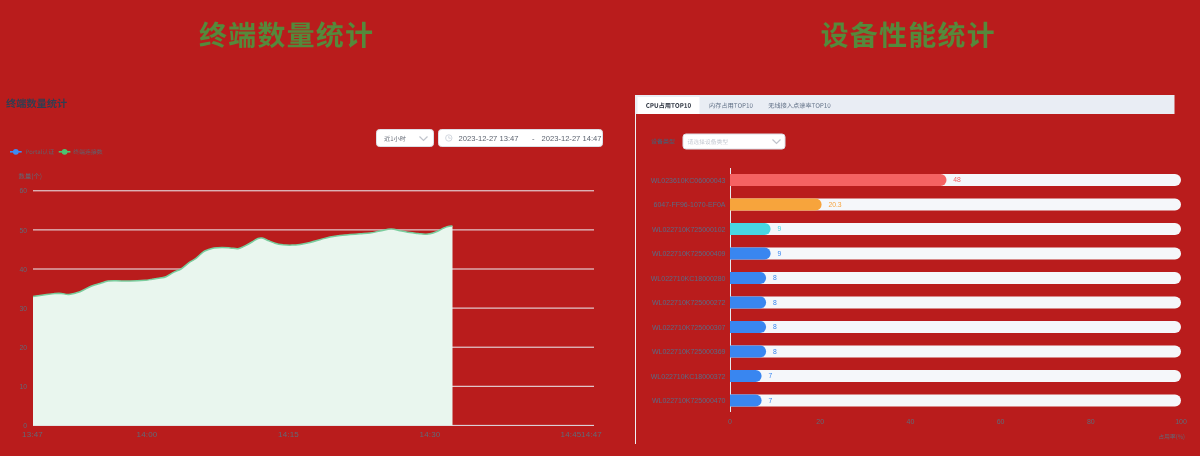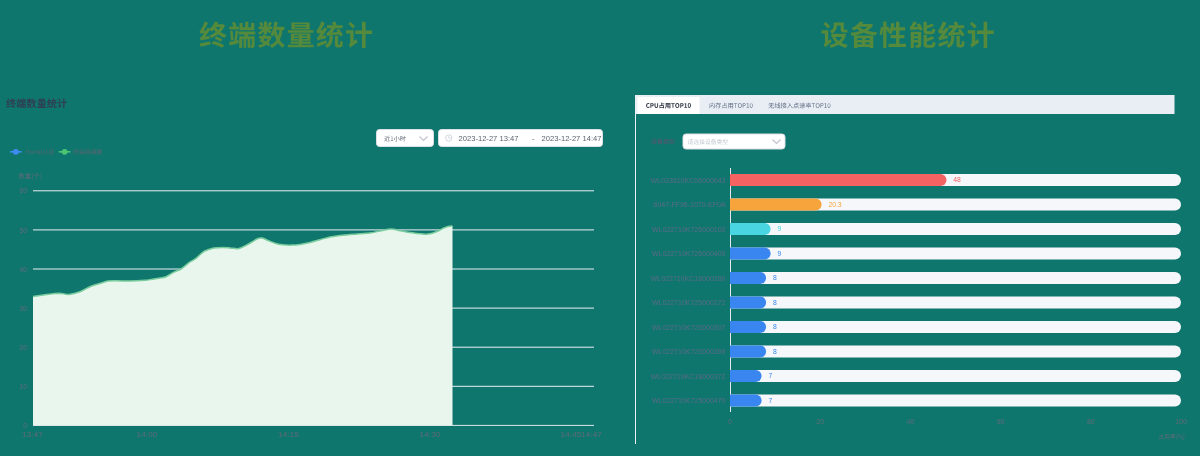--- a/index.html
+++ b/index.html
@@ -1,14 +1,14 @@
 <!DOCTYPE html>
 <html><head><meta charset="utf-8"><style>
 html,body{margin:0;padding:0;background:#fff}
-#p{position:relative;width:1200px;height:456px;overflow:hidden;background:#0f766e}
+#p{position:relative;width:1200px;height:456px;overflow:hidden;background:#b91c1c}
 </style></head><body>
 <div id="p">
 <svg width="1200" height="456" viewBox="0 0 1200 456" font-family="&quot;Liberation Sans&quot;,sans-serif">
 <path transform="translate(199.0,45.4)" d="M0.7 -2 1.2 1.2C4.1 0.6 7.9 -0.2 11.5 -1L11.2 -3.9C7.4 -3.2 3.4 -2.5 0.7 -2ZM15.6 -6.7C17.7 -6 20.3 -4.6 21.7 -3.6L23.5 -6C22.1 -6.9 19.5 -8.2 17.4 -8.9ZM12.4 -2C16.2 -1 20.7 0.9 23.3 2.4L25.2 -0.2C22.5 -1.6 18.1 -3.4 14.4 -4.3ZM15.9 -23.8C15 -21.4 13.3 -18.8 10.7 -16.7L8.7 -17.9C8.2 -17 7.6 -16 7.1 -15L4.7 -14.9C6.3 -17.1 7.9 -19.9 9 -22.6L5.7 -23.9C4.7 -20.7 2.8 -17.2 2.2 -16.4C1.6 -15.4 1.1 -14.9 0.5 -14.7C0.9 -13.8 1.4 -12.3 1.6 -11.6C2 -11.8 2.7 -12 5.2 -12.3C4.3 -10.9 3.5 -9.9 3.1 -9.5C2.2 -8.5 1.5 -7.9 0.8 -7.7C1.2 -6.9 1.7 -5.4 1.8 -4.8C2.6 -5.2 3.8 -5.4 10.7 -6.6C10.6 -7.2 10.5 -8.5 10.5 -9.4L6.1 -8.8C7.8 -10.8 9.5 -13 10.9 -15.4C11.5 -14.9 12.1 -14.2 12.4 -13.7C13.3 -14.4 14.1 -15.2 14.8 -16C15.4 -15 16.1 -14.1 16.8 -13.3C14.9 -11.9 12.7 -10.8 10.3 -10C11 -9.4 12 -8 12.4 -7.3C14.8 -8.2 17.1 -9.5 19.1 -11.1C21 -9.5 23.2 -8.2 25.5 -7.3C26 -8.2 26.9 -9.5 27.7 -10.1C25.5 -10.8 23.4 -11.9 21.5 -13.3C23.4 -15.2 24.9 -17.4 26 -20L23.9 -21.3L23.4 -21.1H18.3C18.7 -21.8 19.1 -22.5 19.4 -23.2ZM21.5 -18.3C20.9 -17.2 20 -16.2 19.1 -15.3C18.2 -16.2 17.4 -17.2 16.7 -18.3Z M31 -14.3C31.5 -11.3 31.9 -7.5 31.9 -5L34.5 -5.4C34.4 -8 34 -11.7 33.5 -14.7ZM40.2 -9.1V2.5H43.2V-6.3H44.6V2.3H47.1V-6.3H48.6V2.3H51.2V0.2C51.5 0.9 51.8 1.9 51.9 2.6C53.1 2.6 54 2.5 54.7 2.1C55.5 1.7 55.6 0.9 55.6 -0.3V-9.1H48.8L49.5 -10.9H56.2V-13.8H39.6V-10.9H45.7L45.4 -9.1ZM51.2 -6.3H52.7V-0.3C52.7 -0.1 52.6 -0 52.4 -0L51.2 -0.1ZM40.5 -22.4V-15.2H55.3V-22.4H52.1V-18.1H49.4V-23.7H46.2V-18.1H43.6V-22.4ZM32.9 -22.7C33.5 -21.5 34.1 -20 34.5 -18.9H30.3V-15.8H39.8V-18.9H35.5L37.5 -19.5C37.2 -20.7 36.4 -22.3 35.7 -23.5ZM36.5 -14.9C36.3 -11.7 35.8 -7.3 35.2 -4.4C33.3 -3.9 31.4 -3.6 30 -3.3L30.7 -0C33.4 -0.6 36.7 -1.4 39.9 -2.2L39.5 -5.3L37.7 -4.9C38.2 -7.7 38.9 -11.3 39.3 -14.4Z M70.3 -23.5C69.8 -22.4 69 -20.9 68.4 -19.9L70.6 -18.9C71.3 -19.8 72.2 -21.1 73.1 -22.3ZM68.9 -6.7C68.4 -5.7 67.7 -4.8 66.9 -4.1L64.6 -5.2L65.5 -6.7ZM60.6 -4.1C61.9 -3.6 63.3 -2.9 64.6 -2.2C63 -1.3 61.2 -0.5 59.1 -0.1C59.7 0.5 60.3 1.7 60.6 2.4C63.2 1.7 65.4 0.7 67.3 -0.7C68.1 -0.2 68.9 0.3 69.5 0.8L71.4 -1.4C70.9 -1.8 70.2 -2.2 69.5 -2.7C70.9 -4.3 72 -6.3 72.7 -8.8L70.9 -9.5L70.4 -9.4H66.8L67.3 -10.5L64.3 -11C64.1 -10.5 63.9 -9.9 63.6 -9.4H60.1V-6.7H62.2C61.7 -5.7 61.1 -4.8 60.6 -4.1ZM60.3 -22.3C60.9 -21.2 61.6 -19.8 61.8 -18.8H59.6V-16.2H63.7C62.5 -14.8 60.7 -13.6 59 -12.9C59.6 -12.3 60.4 -11.2 60.8 -10.4C62.2 -11.2 63.6 -12.4 64.9 -13.7V-11.2H68V-14.2C69.1 -13.4 70.2 -12.4 70.8 -11.8L72.6 -14.2C72.1 -14.5 70.5 -15.5 69.2 -16.2H73.4V-18.8H68V-23.8H64.9V-18.8H62L64.4 -19.8C64.1 -20.8 63.4 -22.3 62.7 -23.3ZM75.5 -23.7C74.9 -18.7 73.7 -13.9 71.4 -11C72.1 -10.5 73.4 -9.4 73.8 -8.8C74.4 -9.6 74.9 -10.4 75.3 -11.4C75.8 -9.2 76.5 -7.3 77.3 -5.5C75.8 -3.1 73.8 -1.4 71 -0.1C71.5 0.6 72.4 2 72.7 2.6C75.3 1.3 77.4 -0.4 79 -2.5C80.2 -0.6 81.8 1.1 83.7 2.3C84.2 1.4 85.2 0.2 85.9 -0.4C83.8 -1.5 82.1 -3.3 80.8 -5.5C82.1 -8.3 83 -11.6 83.5 -15.5H85.3V-18.6H77.7C78.1 -20.1 78.4 -21.7 78.6 -23.3ZM80.4 -15.5C80.1 -13.1 79.7 -11 79 -9.2C78.3 -11.1 77.7 -13.2 77.3 -15.5Z M95.7 -18.6H107.3V-17.7H95.7ZM95.7 -21.2H107.3V-20.3H95.7ZM92.4 -22.9V-16H110.7V-22.9ZM88.9 -15.1V-12.7H114.4V-15.1ZM95.1 -7.5H99.9V-6.5H95.1ZM103.2 -7.5H108.1V-6.5H103.2ZM95.1 -10.1H99.9V-9.2H95.1ZM103.2 -10.1H108.1V-9.2H103.2ZM88.8 -0.6V1.8H114.5V-0.6H103.2V-1.7H111.9V-3.8H103.2V-4.7H111.4V-11.9H91.9V-4.7H99.9V-3.8H91.4V-1.7H99.9V-0.6Z M135.9 -9.7V-1.7C135.9 1.1 136.5 2 139 2C139.4 2 140.4 2 140.9 2C143.1 2 143.8 0.8 144 -3.6C143.2 -3.9 141.9 -4.4 141.2 -5C141.1 -1.4 141 -0.8 140.6 -0.8C140.4 -0.8 139.8 -0.8 139.6 -0.8C139.2 -0.8 139.2 -0.9 139.2 -1.8V-9.7ZM130.6 -9.6C130.4 -4.9 130 -1.9 125.8 -0.1C126.5 0.5 127.4 1.8 127.8 2.7C132.9 0.3 133.7 -3.7 133.9 -9.6ZM117.8 -1.9 118.5 1.4C121.3 0.4 124.7 -1 127.9 -2.3L127.2 -5.2C123.7 -3.9 120.1 -2.6 117.8 -1.9ZM133 -23.1C133.4 -22.2 133.9 -21 134.2 -20.1H127.9V-17.1H132.3C131.2 -15.6 129.8 -13.9 129.3 -13.4C128.6 -12.8 127.8 -12.5 127.2 -12.4C127.5 -11.7 128.1 -10 128.2 -9.2C129.1 -9.6 130.5 -9.8 140.1 -10.8C140.5 -10.1 140.8 -9.4 141 -8.8L143.9 -10.3C143.1 -12 141.3 -14.7 139.8 -16.6L137.3 -15.3C137.7 -14.8 138.2 -14.1 138.6 -13.4L133.1 -12.9C134.1 -14.2 135.3 -15.7 136.3 -17.1H143.6V-20.1H135.8L137.6 -20.6C137.4 -21.5 136.7 -22.9 136.2 -23.9ZM118.5 -11.6C118.9 -11.8 119.6 -12 121.8 -12.2C120.9 -11 120.2 -10.1 119.8 -9.7C118.9 -8.6 118.3 -8 117.6 -7.8C118 -7 118.5 -5.4 118.7 -4.7C119.4 -5.2 120.6 -5.6 127.3 -7.1C127.2 -7.8 127.2 -9.2 127.3 -10.1L123.4 -9.3C125.1 -11.5 126.9 -13.9 128.2 -16.4L125.3 -18.2C124.8 -17.2 124.2 -16.2 123.7 -15.3L121.7 -15.1C123.2 -17.3 124.7 -20 125.8 -22.5L122.3 -24.1C121.4 -20.9 119.6 -17.4 119 -16.6C118.4 -15.7 117.9 -15.1 117.3 -14.9C117.7 -14 118.3 -12.3 118.5 -11.6Z M149.2 -21.3C150.8 -20 152.9 -18.1 153.8 -16.9L156.1 -19.3C155.1 -20.6 152.9 -22.3 151.4 -23.5ZM147.1 -15.1V-11.8H151.2V-3.4C151.2 -2.1 150.3 -1.2 149.6 -0.8C150.2 -0 151 1.5 151.3 2.4C151.8 1.7 152.8 0.9 158.5 -3.2C158.2 -3.9 157.6 -5.3 157.4 -6.3L154.6 -4.3V-15.1ZM163 -23.7V-15H156.3V-11.5H163V2.5H166.6V-11.5H173.1V-15H166.6V-23.7Z" fill="#55893b"></path>
 <path transform="translate(820.6,45.4)" d="M2.8 -21.4C4.3 -20 6.3 -18.1 7.2 -16.9L9.5 -19.2C8.5 -20.4 6.5 -22.2 5 -23.4ZM1 -15.1V-11.9H4.3V-3.5C4.3 -2.2 3.6 -1.2 2.9 -0.7C3.5 -0.1 4.3 1.3 4.6 2.1C5.1 1.5 6 0.6 11.2 -3.8C10.8 -4.4 10.2 -5.7 10 -6.6L7.6 -4.5V-15.1ZM13.1 -22.9V-19.9C13.1 -17.9 12.7 -15.9 9.2 -14.4C9.8 -13.9 11 -12.6 11.4 -11.9C15.4 -13.8 16.3 -16.9 16.3 -19.8H20V-16.8C20 -14 20.6 -12.8 23.4 -12.8C23.8 -12.8 24.7 -12.8 25.2 -12.8C25.8 -12.8 26.5 -12.8 26.9 -13C26.8 -13.8 26.7 -15 26.6 -15.8C26.3 -15.7 25.6 -15.6 25.1 -15.6C24.8 -15.6 24 -15.6 23.7 -15.6C23.3 -15.6 23.2 -15.9 23.2 -16.7V-22.9ZM21.4 -8.5C20.6 -6.9 19.4 -5.6 18.1 -4.5C16.6 -5.6 15.5 -7 14.6 -8.5ZM10.7 -11.6V-8.5H12.8L11.5 -8.1C12.6 -6 13.9 -4.2 15.4 -2.7C13.4 -1.6 11.2 -0.9 8.7 -0.4C9.3 0.3 10 1.6 10.3 2.5C13.1 1.8 15.7 0.8 18 -0.6C20 0.8 22.5 1.9 25.3 2.5C25.7 1.6 26.6 0.3 27.3 -0.4C24.8 -0.9 22.7 -1.7 20.7 -2.7C22.9 -4.7 24.6 -7.4 25.6 -10.9L23.6 -11.8L23 -11.6Z M47.1 -18.6C46 -17.6 44.6 -16.8 43 -16C41.3 -16.7 39.9 -17.6 38.7 -18.5L38.9 -18.6ZM39.3 -23.9C37.8 -21.6 35 -19 30.9 -17.3C31.6 -16.7 32.6 -15.6 33.1 -14.8C34.2 -15.4 35.3 -16 36.3 -16.7C37.2 -15.9 38.2 -15.2 39.3 -14.5C36.3 -13.6 33 -12.9 29.7 -12.6C30.2 -11.8 30.9 -10.4 31.1 -9.5L33.3 -9.8V2.5H36.8V1.7H49.1V2.5H52.7V-9.9H34.1C37.3 -10.6 40.3 -11.4 43.1 -12.6C46.6 -11.2 50.6 -10.3 54.8 -9.8C55.2 -10.7 56.1 -12.2 56.8 -12.9C53.3 -13.2 49.9 -13.8 46.9 -14.6C49.2 -16.2 51.2 -18.1 52.6 -20.4L50.4 -21.7L49.8 -21.5H41.6C42.1 -22.1 42.5 -22.6 42.9 -23.2ZM36.8 -2.9H41.4V-1.1H36.8ZM36.8 -5.5V-7.1H41.4V-5.5ZM49.1 -2.9V-1.1H44.8V-2.9ZM49.1 -5.5H44.8V-7.1H49.1Z M67.9 -1.6V1.6H85.4V-1.6H78.8V-7.2H83.9V-10.3H78.8V-15H84.5V-18.1H78.8V-23.6H75.4V-18.1H73.2C73.4 -19.4 73.7 -20.7 73.9 -22L70.6 -22.5C70.3 -20.1 69.8 -17.7 69.1 -15.6C68.7 -16.7 68.1 -18.1 67.6 -19.2L65.9 -18.5V-23.8H62.6V-18.1L60.2 -18.4C60 -16.1 59.5 -12.9 58.8 -11.1L61.3 -10.2C61.9 -12.2 62.4 -15.2 62.6 -17.6V2.5H65.9V-16.7C66.4 -15.5 66.8 -14.3 67 -13.5L68.6 -14.2C68.3 -13.6 68 -13.1 67.7 -12.6C68.5 -12.3 70 -11.5 70.7 -11.1C71.3 -12.1 71.8 -13.5 72.3 -15H75.4V-10.3H70V-7.2H75.4V-1.6Z M97.4 -10.9V-9.4H93.2V-10.9ZM90.1 -13.7V2.5H93.2V-2.8H97.4V-1C97.4 -0.6 97.3 -0.5 97 -0.5C96.6 -0.5 95.5 -0.5 94.5 -0.5C94.9 0.3 95.4 1.6 95.6 2.4C97.3 2.4 98.5 2.4 99.5 1.9C100.5 1.4 100.7 0.6 100.7 -0.9V-13.7ZM93.2 -6.9H97.4V-5.3H93.2ZM111.3 -22C110 -21.3 108.1 -20.4 106.2 -19.7V-23.7H102.9V-15.2C102.9 -12.2 103.7 -11.2 107 -11.2C107.6 -11.2 110.1 -11.2 110.8 -11.2C113.4 -11.2 114.3 -12.2 114.7 -15.8C113.8 -16 112.4 -16.5 111.7 -17.1C111.6 -14.6 111.4 -14.1 110.5 -14.1C109.9 -14.1 107.9 -14.1 107.5 -14.1C106.4 -14.1 106.2 -14.3 106.2 -15.3V-16.9C108.7 -17.6 111.3 -18.6 113.5 -19.6ZM111.5 -9.4C110.2 -8.5 108.3 -7.6 106.3 -6.8V-10.6H102.9V-1.7C102.9 1.3 103.8 2.3 107.1 2.3C107.7 2.3 110.3 2.3 111 2.3C113.7 2.3 114.6 1.2 115 -2.7C114 -3 112.7 -3.5 112 -4C111.8 -1.1 111.7 -0.6 110.7 -0.6C110.1 -0.6 108 -0.6 107.5 -0.6C106.5 -0.6 106.3 -0.8 106.3 -1.8V-4C108.8 -4.8 111.6 -5.8 113.8 -7ZM90 -15C90.8 -15.3 91.9 -15.5 98.6 -16.1C98.8 -15.6 99 -15.1 99.1 -14.7L102.2 -15.9C101.7 -17.6 100.3 -20.2 99 -22.1L96.1 -21C96.6 -20.3 97.1 -19.4 97.5 -18.6L93.4 -18.3C94.5 -19.7 95.6 -21.3 96.4 -22.9L92.8 -23.9C92 -21.8 90.7 -19.8 90.3 -19.3C89.8 -18.7 89.4 -18.3 88.9 -18.1C89.3 -17.3 89.9 -15.7 90 -15Z M135.9 -9.7V-1.7C135.9 1.1 136.5 2 139 2C139.4 2 140.4 2 140.9 2C143.1 2 143.8 0.8 144 -3.6C143.2 -3.9 141.9 -4.4 141.2 -5C141.1 -1.4 141 -0.8 140.6 -0.8C140.4 -0.8 139.8 -0.8 139.6 -0.8C139.2 -0.8 139.2 -0.9 139.2 -1.8V-9.7ZM130.6 -9.6C130.4 -4.9 130 -1.9 125.8 -0.1C126.5 0.5 127.4 1.8 127.8 2.7C132.9 0.3 133.7 -3.7 133.9 -9.6ZM117.8 -1.9 118.5 1.4C121.3 0.4 124.7 -1 127.9 -2.3L127.2 -5.2C123.7 -3.9 120.1 -2.6 117.8 -1.9ZM133 -23.1C133.4 -22.2 133.9 -21 134.2 -20.1H127.9V-17.1H132.3C131.2 -15.6 129.8 -13.9 129.3 -13.4C128.6 -12.8 127.8 -12.5 127.2 -12.4C127.5 -11.7 128.1 -10 128.2 -9.2C129.1 -9.6 130.5 -9.8 140.1 -10.8C140.5 -10.1 140.8 -9.4 141 -8.8L143.9 -10.3C143.1 -12 141.3 -14.7 139.8 -16.6L137.3 -15.3C137.7 -14.8 138.2 -14.1 138.6 -13.4L133.1 -12.9C134.1 -14.2 135.3 -15.7 136.3 -17.1H143.6V-20.1H135.8L137.6 -20.6C137.4 -21.5 136.7 -22.9 136.2 -23.9ZM118.5 -11.6C118.9 -11.8 119.6 -12 121.8 -12.2C120.9 -11 120.2 -10.1 119.8 -9.7C118.9 -8.6 118.3 -8 117.6 -7.8C118 -7 118.5 -5.4 118.7 -4.7C119.4 -5.2 120.6 -5.6 127.3 -7.1C127.2 -7.8 127.2 -9.2 127.3 -10.1L123.4 -9.3C125.1 -11.5 126.9 -13.9 128.2 -16.4L125.3 -18.2C124.8 -17.2 124.2 -16.2 123.7 -15.3L121.7 -15.1C123.2 -17.3 124.7 -20 125.8 -22.5L122.3 -24.1C121.4 -20.9 119.6 -17.4 119 -16.6C118.4 -15.7 117.9 -15.1 117.3 -14.9C117.7 -14 118.3 -12.3 118.5 -11.6Z M149.2 -21.3C150.8 -20 152.9 -18.1 153.8 -16.9L156.1 -19.3C155.1 -20.6 152.9 -22.3 151.4 -23.5ZM147.1 -15.1V-11.8H151.2V-3.4C151.2 -2.1 150.3 -1.2 149.6 -0.8C150.2 -0 151 1.5 151.3 2.4C151.8 1.7 152.8 0.9 158.5 -3.2C158.2 -3.9 157.6 -5.3 157.4 -6.3L154.6 -4.3V-15.1ZM163 -23.7V-15H156.3V-11.5H163V2.5H166.6V-11.5H173.1V-15H166.6V-23.7Z" fill="#55893b"></path>
 <path transform="translate(6.0,107.2)" d="M0.3 -0.7 0.4 0.4C1.5 0.2 2.9 -0.1 4.2 -0.3L4.1 -1.4C2.7 -1.2 1.2 -0.9 0.3 -0.7ZM5.7 -2.4C6.4 -2.2 7.4 -1.7 7.9 -1.3L8.6 -2.2C8.1 -2.5 7.1 -3 6.3 -3.2ZM4.5 -0.7C5.9 -0.3 7.5 0.3 8.5 0.9L9.2 -0.1C8.2 -0.6 6.6 -1.2 5.2 -1.6ZM5.8 -8.7C5.4 -7.8 4.8 -6.8 3.9 -6.1L3.2 -6.5C3 -6.2 2.8 -5.8 2.6 -5.5L1.7 -5.4C2.3 -6.2 2.9 -7.3 3.3 -8.2L2.1 -8.7C1.7 -7.5 1 -6.3 0.8 -6C0.6 -5.6 0.4 -5.4 0.2 -5.4C0.3 -5 0.5 -4.5 0.6 -4.2C0.7 -4.3 1 -4.4 1.9 -4.5C1.6 -4 1.3 -3.6 1.1 -3.4C0.8 -3.1 0.6 -2.9 0.3 -2.8C0.4 -2.5 0.6 -2 0.7 -1.7C0.9 -1.9 1.4 -2 3.9 -2.4C3.9 -2.6 3.8 -3.1 3.8 -3.4L2.2 -3.2C2.9 -3.9 3.5 -4.8 4 -5.6C4.2 -5.4 4.4 -5.2 4.5 -5C4.8 -5.3 5.1 -5.5 5.4 -5.8C5.6 -5.5 5.9 -5.2 6.1 -4.8C5.4 -4.3 4.6 -3.9 3.8 -3.6C4 -3.4 4.4 -2.9 4.5 -2.7C5.4 -3 6.2 -3.4 7 -4C7.7 -3.5 8.4 -3 9.3 -2.7C9.5 -3 9.8 -3.5 10.1 -3.7C9.3 -3.9 8.5 -4.3 7.8 -4.8C8.5 -5.5 9.1 -6.4 9.5 -7.3L8.7 -7.7L8.5 -7.7H6.7C6.8 -7.9 6.9 -8.2 7.1 -8.4ZM7.8 -6.7C7.6 -6.3 7.3 -5.9 7 -5.6C6.6 -5.9 6.3 -6.3 6.1 -6.7Z M10.9 -5.2C11 -4.1 11.2 -2.7 11.2 -1.8L12.1 -2C12.1 -2.9 11.9 -4.3 11.8 -5.4ZM14.2 -3.3V0.9H15.3V-2.3H15.8V0.8H16.7V-2.3H17.3V0.8H18.2V0.1C18.3 0.3 18.4 0.7 18.5 0.9C18.9 0.9 19.2 0.9 19.5 0.8C19.8 0.6 19.8 0.3 19.8 -0.1V-3.3H17.4L17.6 -4H20V-5H14V-4H16.2L16.1 -3.3ZM18.2 -2.3H18.8V-0.1C18.8 -0 18.7 -0 18.7 -0L18.2 -0ZM14.3 -8.2V-5.5H19.7V-8.2H18.5V-6.6H17.6V-8.6H16.4V-6.6H15.5V-8.2ZM11.5 -8.3C11.8 -7.8 12 -7.3 12.1 -6.9H10.6V-5.8H14.1V-6.9H12.5L13.2 -7.1C13.1 -7.5 12.8 -8.1 12.6 -8.6ZM12.8 -5.4C12.8 -4.3 12.6 -2.7 12.4 -1.6C11.7 -1.4 11 -1.3 10.5 -1.2L10.8 -0C11.7 -0.2 12.9 -0.5 14.1 -0.8L14 -1.9L13.3 -1.8C13.5 -2.8 13.7 -4.1 13.9 -5.3Z M24.7 -8.5C24.6 -8.2 24.3 -7.6 24.1 -7.2L24.8 -6.9C25.1 -7.2 25.4 -7.7 25.8 -8.1ZM24.2 -2.4C24 -2.1 23.8 -1.8 23.5 -1.5L22.7 -1.9L23 -2.4ZM21.2 -1.5C21.7 -1.3 22.2 -1.1 22.7 -0.8C22.1 -0.5 21.4 -0.2 20.7 -0C20.9 0.2 21.1 0.6 21.2 0.9C22.1 0.6 23 0.3 23.7 -0.3C23.9 -0.1 24.2 0.1 24.4 0.3L25.2 -0.5C24.9 -0.7 24.7 -0.8 24.4 -1C24.9 -1.6 25.3 -2.3 25.6 -3.2L24.9 -3.5L24.8 -3.4H23.5L23.6 -3.8L22.6 -4C22.5 -3.8 22.4 -3.6 22.3 -3.4H21V-2.4H21.8C21.6 -2.1 21.4 -1.8 21.2 -1.5ZM21.1 -8.1C21.3 -7.7 21.6 -7.2 21.6 -6.9H20.8V-5.9H22.3C21.9 -5.4 21.2 -4.9 20.6 -4.7C20.8 -4.5 21.1 -4.1 21.3 -3.8C21.8 -4.1 22.3 -4.5 22.8 -5V-4.1H23.9V-5.2C24.3 -4.9 24.7 -4.5 24.9 -4.3L25.6 -5.2C25.4 -5.3 24.8 -5.6 24.3 -5.9H25.8V-6.9H23.9V-8.7H22.8V-6.9H21.7L22.6 -7.2C22.5 -7.6 22.2 -8.1 22 -8.5ZM26.6 -8.6C26.4 -6.8 26 -5.1 25.1 -4C25.4 -3.8 25.8 -3.4 26 -3.2C26.2 -3.5 26.4 -3.8 26.6 -4.1C26.8 -3.4 27 -2.6 27.3 -2C26.8 -1.1 26 -0.5 25 -0C25.2 0.2 25.5 0.7 25.6 1C26.6 0.5 27.3 -0.1 27.9 -0.9C28.3 -0.2 28.9 0.4 29.6 0.8C29.8 0.5 30.2 0.1 30.4 -0.1C29.6 -0.6 29 -1.2 28.5 -2C29 -3 29.3 -4.2 29.5 -5.7H30.2V-6.8H27.4C27.6 -7.3 27.7 -7.9 27.8 -8.5ZM28.4 -5.7C28.3 -4.8 28.1 -4 27.9 -3.3C27.6 -4 27.4 -4.8 27.3 -5.7Z M33.5 -6.8H37.8V-6.4H33.5ZM33.5 -7.7H37.8V-7.4H33.5ZM32.4 -8.4V-5.8H39V-8.4ZM31.1 -5.5V-4.6H40.4V-5.5ZM33.3 -2.7H35.1V-2.4H33.3ZM36.3 -2.7H38.1V-2.4H36.3ZM33.3 -3.7H35.1V-3.3H33.3ZM36.3 -3.7H38.1V-3.3H36.3ZM31 -0.2V0.7H40.4V-0.2H36.3V-0.6H39.5V-1.4H36.3V-1.7H39.3V-4.3H32.2V-1.7H35.1V-1.4H32V-0.6H35.1V-0.2Z M47.7 -3.5V-0.6C47.7 0.4 48 0.7 48.9 0.7C49 0.7 49.4 0.7 49.6 0.7C50.4 0.7 50.6 0.3 50.7 -1.3C50.4 -1.4 49.9 -1.6 49.7 -1.8C49.7 -0.5 49.6 -0.3 49.5 -0.3C49.4 -0.3 49.2 -0.3 49.1 -0.3C49 -0.3 48.9 -0.3 48.9 -0.6V-3.5ZM45.8 -3.5C45.8 -1.8 45.6 -0.7 44.1 -0C44.3 0.2 44.7 0.7 44.8 1C46.7 0.1 46.9 -1.4 47 -3.5ZM41.1 -0.7 41.4 0.5C42.4 0.1 43.7 -0.4 44.8 -0.8L44.6 -1.9C43.3 -1.4 42 -0.9 41.1 -0.7ZM46.7 -8.4C46.9 -8.1 47 -7.7 47.1 -7.3H44.8V-6.2H46.5C46 -5.7 45.5 -5 45.3 -4.9C45.1 -4.7 44.8 -4.6 44.6 -4.5C44.7 -4.3 44.9 -3.6 45 -3.3C45.3 -3.5 45.8 -3.6 49.3 -3.9C49.4 -3.7 49.6 -3.4 49.6 -3.2L50.7 -3.7C50.4 -4.4 49.7 -5.3 49.2 -6.1L48.3 -5.6C48.4 -5.4 48.6 -5.1 48.7 -4.9L46.7 -4.7C47.1 -5.2 47.5 -5.7 47.9 -6.2H50.6V-7.3H47.7L48.4 -7.5C48.3 -7.8 48.1 -8.3 47.9 -8.7ZM41.4 -4.2C41.6 -4.3 41.8 -4.4 42.6 -4.5C42.3 -4 42 -3.7 41.9 -3.5C41.6 -3.1 41.4 -2.9 41.1 -2.9C41.2 -2.5 41.4 -2 41.5 -1.7C41.7 -1.9 42.2 -2 44.6 -2.6C44.6 -2.9 44.6 -3.3 44.6 -3.7L43.2 -3.4C43.8 -4.2 44.5 -5.1 45 -6L43.9 -6.6C43.7 -6.3 43.5 -5.9 43.3 -5.6L42.6 -5.5C43.1 -6.3 43.7 -7.3 44.1 -8.2L42.8 -8.8C42.5 -7.6 41.8 -6.4 41.6 -6C41.4 -5.7 41.2 -5.5 41 -5.4C41.1 -5.1 41.4 -4.5 41.4 -4.2Z M52.2 -7.8C52.8 -7.3 53.5 -6.6 53.9 -6.2L54.7 -7C54.3 -7.5 53.5 -8.1 53 -8.6ZM51.4 -5.5V-4.3H52.9V-1.2C52.9 -0.8 52.6 -0.4 52.3 -0.3C52.5 -0 52.8 0.6 52.9 0.9C53.1 0.6 53.5 0.3 55.5 -1.2C55.4 -1.4 55.2 -1.9 55.2 -2.3L54.1 -1.6V-5.5ZM57.2 -8.6V-5.4H54.7V-4.2H57.2V0.9H58.5V-4.2H60.9V-5.4H58.5V-8.6Z" fill="#2f3e52"></path>
 <rect x="376.5" y="129.5" width="57" height="17" rx="3" fill="#fff" stroke="#dcdfe6"></rect>
 <path transform="translate(384.0,141.0)" d="M0.5 -4.9C0.8 -4.5 1.2 -4.1 1.4 -3.8L1.8 -4C1.6 -4.3 1.2 -4.8 0.9 -5.1ZM5.4 -5.2C4.7 -5 3.6 -4.9 2.6 -4.8V-3.5C2.6 -2.7 2.5 -1.6 2 -0.7C2.1 -0.7 2.3 -0.6 2.4 -0.5C2.8 -1.2 3 -2.1 3 -2.9H4.3V-0.5H4.8V-2.9H5.9V-3.4H3V-3.5V-4.5C4 -4.5 5 -4.6 5.8 -4.9ZM1.6 -3H0.3V-2.5H1.2V-0.8C0.9 -0.7 0.6 -0.4 0.2 -0L0.6 0.4C0.9 -0 1.2 -0.4 1.4 -0.4C1.5 -0.4 1.7 -0.2 2 -0C2.4 0.2 2.9 0.3 3.7 0.3C4.3 0.3 5.4 0.3 5.8 0.2C5.9 0.1 5.9 -0.1 6 -0.2C5.4 -0.2 4.5 -0.1 3.7 -0.1C3 -0.1 2.5 -0.2 2.1 -0.4C1.9 -0.5 1.7 -0.7 1.6 -0.7Z M6.7 0H9.2V-0.5H8.3V-4.5H7.9C7.6 -4.4 7.4 -4.3 7 -4.2V-3.9H7.8V-0.5H6.7Z M12.5 -5.1V-0.1C12.5 -0 12.5 0 12.3 0C12.2 0 11.8 0 11.3 0C11.4 0.1 11.5 0.4 11.5 0.5C12.1 0.5 12.5 0.5 12.7 0.4C12.9 0.3 13 0.2 13 -0.1V-5.1ZM14 -3.5C14.5 -2.6 15 -1.5 15.2 -0.8L15.7 -1C15.5 -1.7 15 -2.8 14.5 -3.7ZM10.9 -3.7C10.7 -2.8 10.4 -1.8 9.8 -1.1C10 -1 10.2 -0.9 10.3 -0.9C10.8 -1.5 11.2 -2.7 11.4 -3.6Z M18.8 -2.8C19.1 -2.3 19.5 -1.7 19.7 -1.3L20.1 -1.5C19.9 -1.9 19.5 -2.5 19.2 -3ZM17.8 -2.5V-1.1H16.8V-2.5ZM17.8 -2.9H16.8V-4.3H17.8ZM16.3 -4.7V-0.2H16.8V-0.7H18.3V-4.7ZM20.6 -5.2V-4H18.6V-3.5H20.6V-0.2C20.6 -0.1 20.5 -0 20.4 -0C20.3 -0 19.8 -0 19.3 -0C19.4 0.1 19.5 0.3 19.5 0.4C20.1 0.4 20.5 0.4 20.7 0.3C21 0.3 21 0.1 21 -0.2V-3.5H21.8V-4H21V-5.2Z" fill="#5e6470"></path>
 <path d="M419.5 136.5 L423.5 140.5 L427.5 136.5" stroke="#c0c4cc" stroke-width="1.2" fill="none"></path>
 <rect x="438.5" y="129.5" width="164" height="17" rx="3" fill="#fff" stroke="#dcdfe6"></rect>

